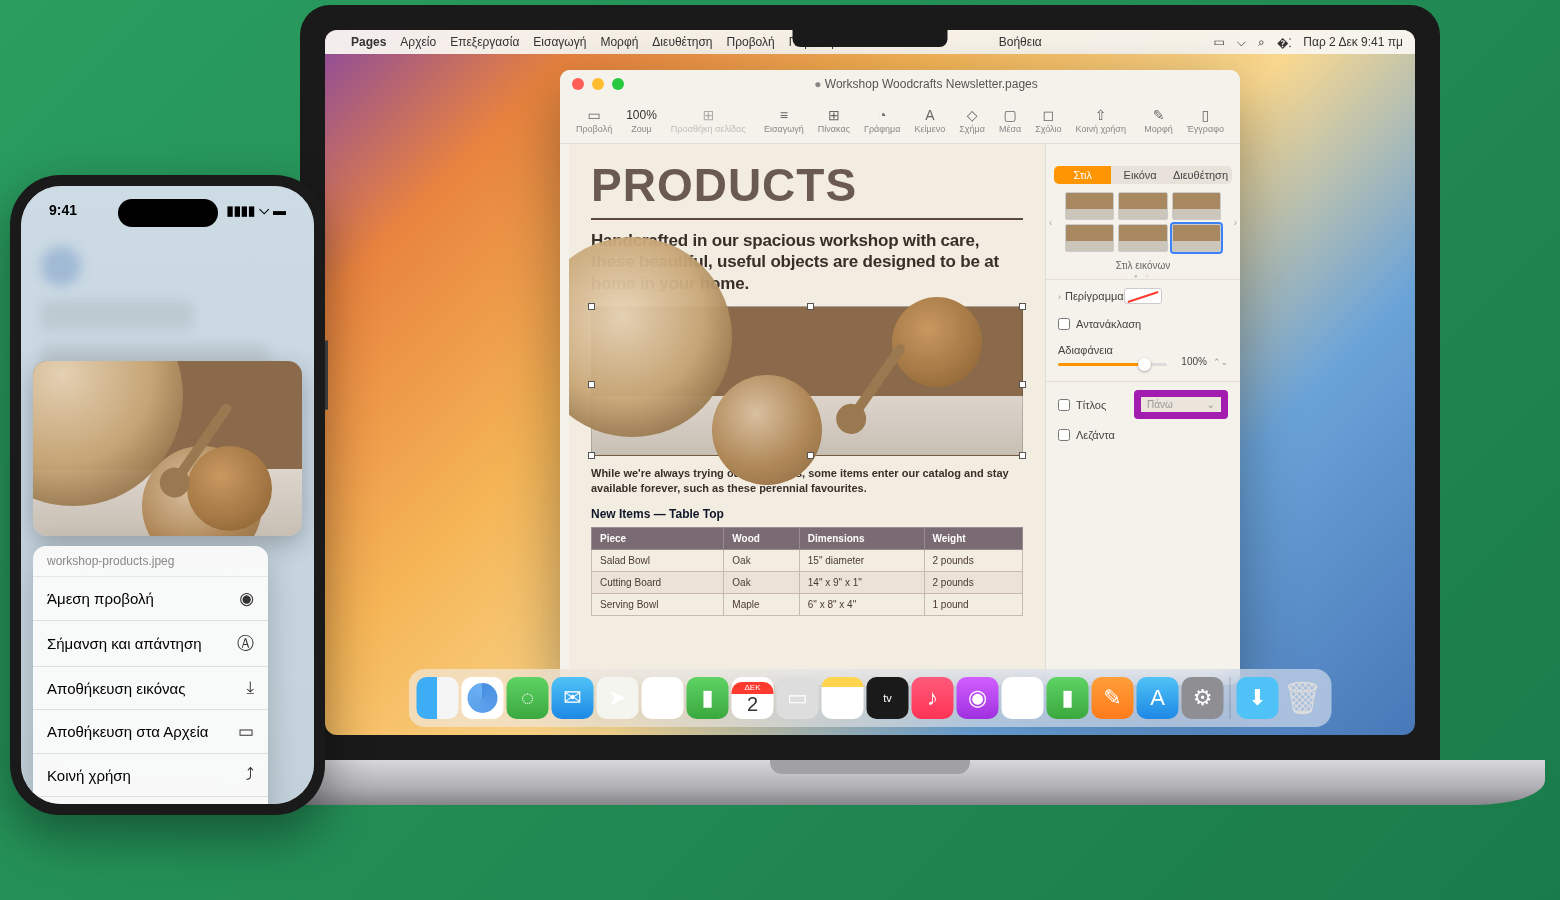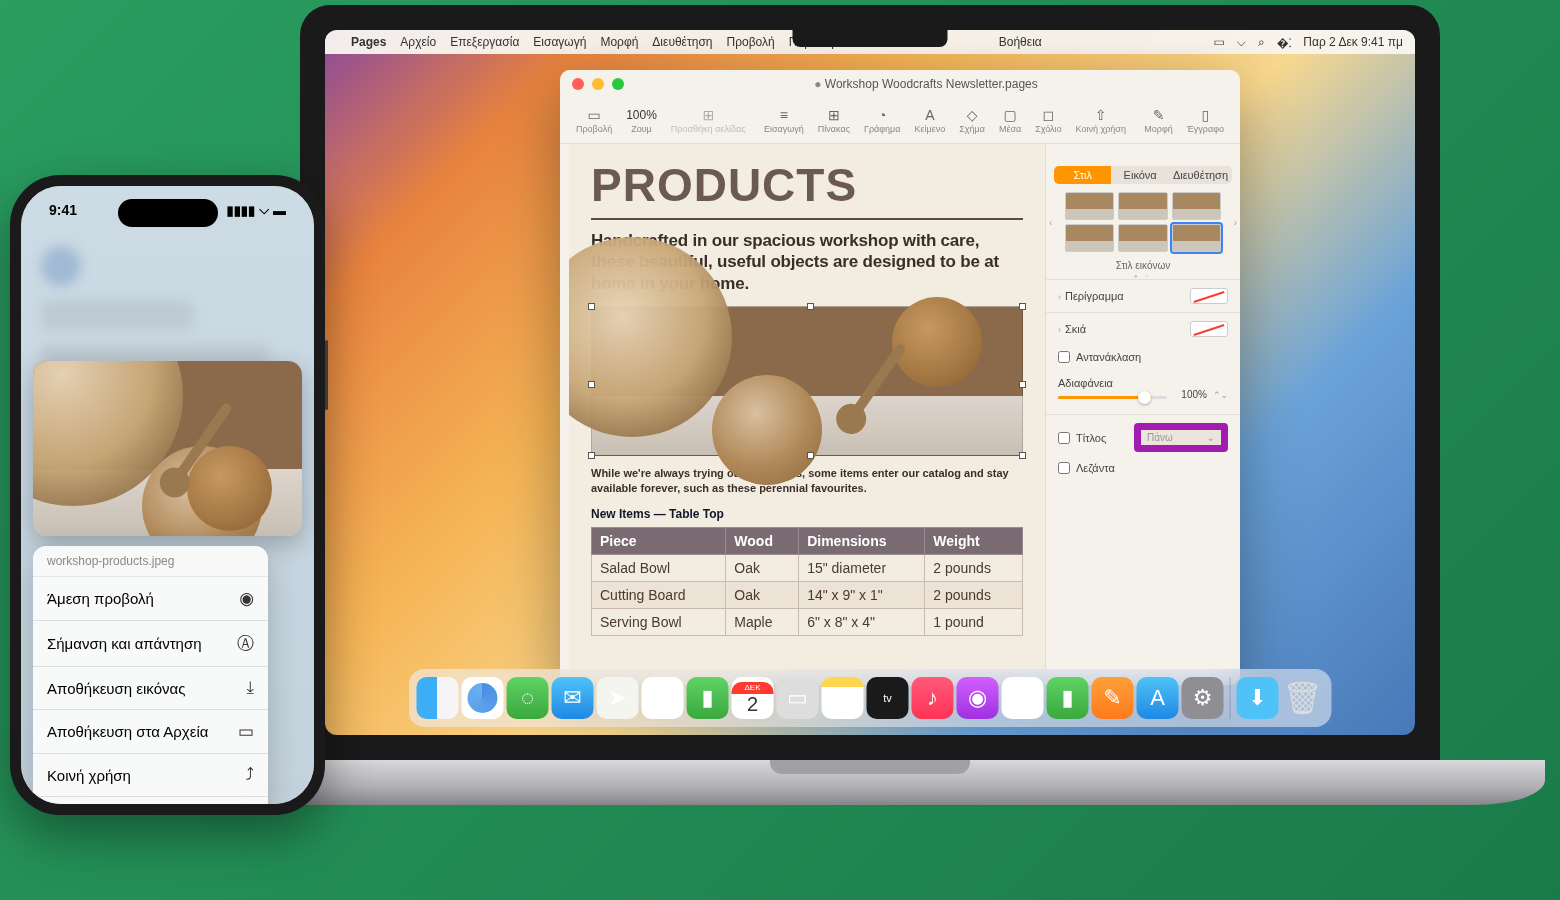--- a/index.html
+++ b/index.html
@@ -105,41 +105,41 @@
 .sel-handle { position: absolute; width: 7px; height: 7px; background: white; border: 1px solid #555; }
 
 .doc-body {
   font-size: 11px; color: #3a2f28; font-weight: 600;
   font-family: -apple-system, sans-serif; line-height: 1.35;
 }
 .doc-heading {
   font-size: 12px; font-weight: 800; color: #0f172a;
   margin: 12px 0 6px; font-family: -apple-system, sans-serif;
 }
-.doc table { width: 100%; border-collapse: collapse; font-size: 14px; font-family: -apple-system, sans-serif; }
+.doc table { width: 100%; border-collapse: collapse; font-size: 10px; font-family: -apple-system, sans-serif; }
 .doc th { background: #7a6a72; color: #fff; text-align: left; padding: 5px 8px; font-weight: 600; border: 1px solid #9a8a92; }
 .doc td { padding: 5px 8px; border: 1px solid #c8bab0; color: #4a3a30; }
 .doc tr:nth-child(odd) td { background: #ece2d5; }
 .doc tr:nth-child(even) td { background: #f3ece1; }
 
 .inspector {
   width: 195px; background: #f5f1eb; border-left: 1px solid #ddd;
   font-size: 11px; color: #444; padding: 6px 0;
 }
 .insp-tabs { display: flex; margin: 16px 8px 8px; border-radius: 5px; overflow: hidden; font-size: 11px; }
 .insp-tab { flex: 1; text-align: center; padding: 3px 4px; background: #e8e2da; }
 .insp-tab.active { background: #ff9500; color: #fff; }
 .style-grid { display: grid; grid-template-columns: repeat(3, 1fr); gap: 4px; padding: 0 10px; }
 .style-thumb { height: 28px; background: linear-gradient(to bottom, #a88860 0%, #a88860 60%, #ccc5ba 60%, #ccc5ba 100%); border: 1px solid #ccc; border-radius: 2px; }
 .style-thumb.sel { outline: 2px solid #3b82f6; }
 .insp-arrow { color: #aaa; font-size: 10px; padding: 18px 3px; }
 .insp-row-wrap { display: flex; align-items: center; }
 .insp-label { text-align: center; font-size: 10px; color: #666; margin: 8px 0 2px; }
 .insp-dots { text-align: center; color: #bbb; font-size: 6px; letter-spacing: 3px; }
-.insp-section { padding: 8px 12px; border-top: 1px solid #e5dfd5; display: flex; align-items: center; justify-content: space-between; }
+.insp-section { padding: 8px 12px; border-top: 1px solid #e5dfd5; display: flex; align-items: center; }
 .insp-section .chev { color: #999; margin-right: 4px; font-size: 9px;}
 .swatch { width: 38px; height: 16px; background: #fff; border: 1px solid #ccc; border-radius: 3px; position: relative; }
 .swatch::after { content:''; position:absolute; left:2px; right:2px; top:50%; border-top: 2px solid #ff3b30; transform: rotate(-18deg);}
 .insp-check { display: flex; align-items: center; gap: 6px; padding: 6px 12px; }
 .insp-check input { width: 12px; height: 12px; }
 .slider-row { padding: 8px 12px; }
 .slider-track { height: 3px; background: linear-gradient(to right, #ff9500 85%, #ddd 85%); border-radius: 2px; position: relative; margin-top: 6px;}
 .slider-thumb { position: absolute; right: 15%; top: -5px; width: 13px; height: 13px; background: #fff; border-radius: 50%; box-shadow: 0 1px 3px rgba(0,0,0,0.3);}
 .slider-val { display: inline-block; margin-left: 8px; font-size: 10px; }
 .sel-row { padding: 4px 12px; display:flex; align-items:center; gap:6px;}
@@ -402,24 +402,20 @@
               </div>
               <span class="insp-arrow">›</span>
             </div>
             <div class="insp-label">Στιλ εικόνων</div>
             <div class="insp-dots">● ○</div>
 
             <div class="insp-section">
               <span><span class="chev">›</span><span>Περίγραμμα</span></span>
               <span class="swatch"></span>
             </div>
-            <div class="insp-section">
-              <span><span class="chev">›</span><span>Σκιά</span></span>
-              <span class="swatch"></span>
-            </div>
             <div class="insp-check">
               <input type="checkbox" style="">
               <span>Αντανάκλαση</span>
             </div>
             <div class="slider-row">
               <span>Αδιαφάνεια</span>
               <div style="display:flex;align-items:center;gap:6px;">
                 <div class="slider-track" style="flex:1">
                     <div class="slider-thumb"></div>
                   </div>

